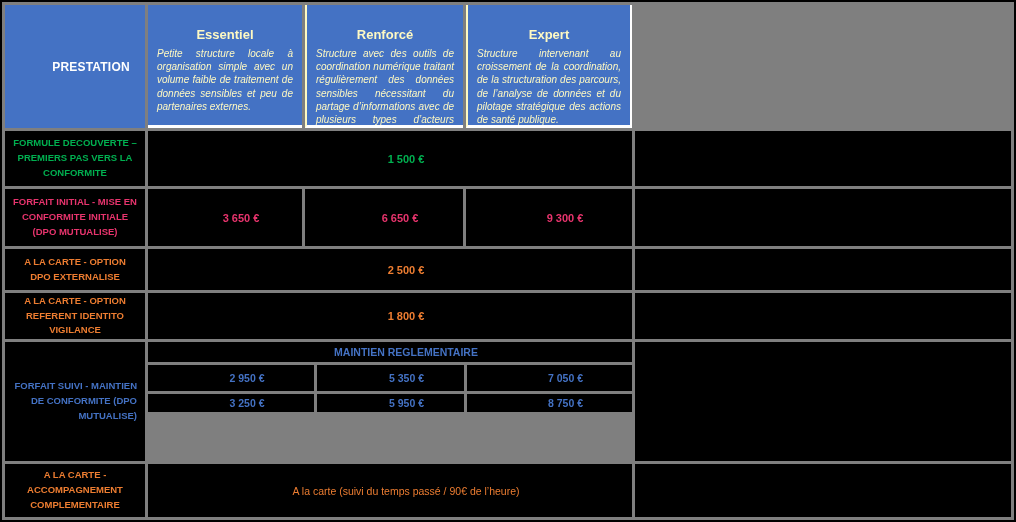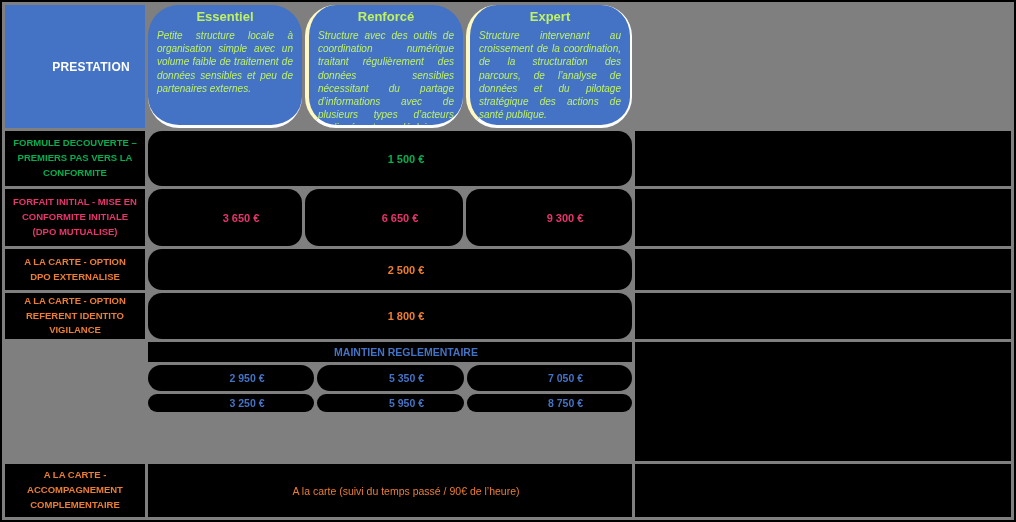--- a/index.html
+++ b/index.html
@@ -26,43 +26,42 @@
     overflow:hidden;
     padding-left:32px;
   }
   
   .head {
     background:#4472C4; color:#fff;
     font-weight:bold; font-size:12px;
     letter-spacing:.2px;
   }
   .tier {
-    background:#4472C4; color:#bef264;
+    background:#4472C4; color:#fef9c3;
     display:flex; flex-direction:column; align-items:stretch;
     justify-content:flex-start;
-    padding:2px 9px 6px 9px;
+    padding:20px 9px 6px 9px;
     border-bottom:3px solid #fff;
-    border-radius:31px;
   }
-  .tier-mid, .tier-right { border-left:4px solid #fef9c3; }
+  .tier-mid, .tier-right { border-left:2px solid #fef9c3; }
   .tier-right { border-right:2px solid #fff; }
   .tier-title {
     text-align:center; font-weight:bold; font-size:13px;
     margin:2px 0 5px 0;
   }
   .tier-desc {
     font-style:italic; font-size:10px; line-height:1.32;
     text-align:justify;
   }
   
   .rowlabel {
     font-weight:bold; font-size:9.5px; line-height:1.55;
     padding:13px 8px;
   }
-  .price { font-weight:bold; font-size:11px;border-radius:14px; }
+  .price { font-weight:bold; font-size:11px; }
   .note  { font-weight:normal; font-size:10.5px; }
   .green  { color:#00B050; }
   .pink   { color:#E8346D; }
   .orange { color:#ED7D31; }
   .blue   { color:#4472C4;text-align:right; }
   
   .r1{grid-row:1} .r2{grid-row:2} .r3{grid-row:3} .r4{grid-row:4}
   .r5{grid-row:5} .r6{grid-row:6} .r7{grid-row:7}
   .c1{grid-column:1} .c2{grid-column:2} .c3{grid-column:3}
   .c4{grid-column:4} .c5{grid-column:5}
@@ -114,20 +113,21 @@
     <div class="cell r3 c5"></div>
 
     <div class="cell rowlabel orange r4 c1">A LA CARTE - OPTION DPO EXTERNALISE</div>
     <div class="cell price orange r4 span234">2 500 €</div>
     <div class="cell r4 c5"></div>
 
     <div class="cell rowlabel orange r5 c1">A LA CARTE - OPTION REFERENT IDENTITO VIGILANCE</div>
     <div class="cell price orange r5 span234">1 800 €</div>
     <div class="cell r5 c5"></div>
 
+    <div class="cell rowlabel blue r6 c1">FORFAIT SUIVI - MAINTIEN DE CONFORMITE (DPO MUTUALISE)</div>
     <div class="subgrid">
       <div class="cell subhead blue">MAINTIEN REGLEMENTAIRE</div>
       <div class="cell price blue">2 950 €</div>
       <div class="cell price blue">5 350 €</div>
       <div class="cell price blue">7 050 €</div>
       <div class="cell price blue">3 250 €</div>
       <div class="cell price blue">5 950 €</div>
       <div class="cell price blue">8 750 €</div>
     </div>
     <div class="cell r6 c5"></div>

